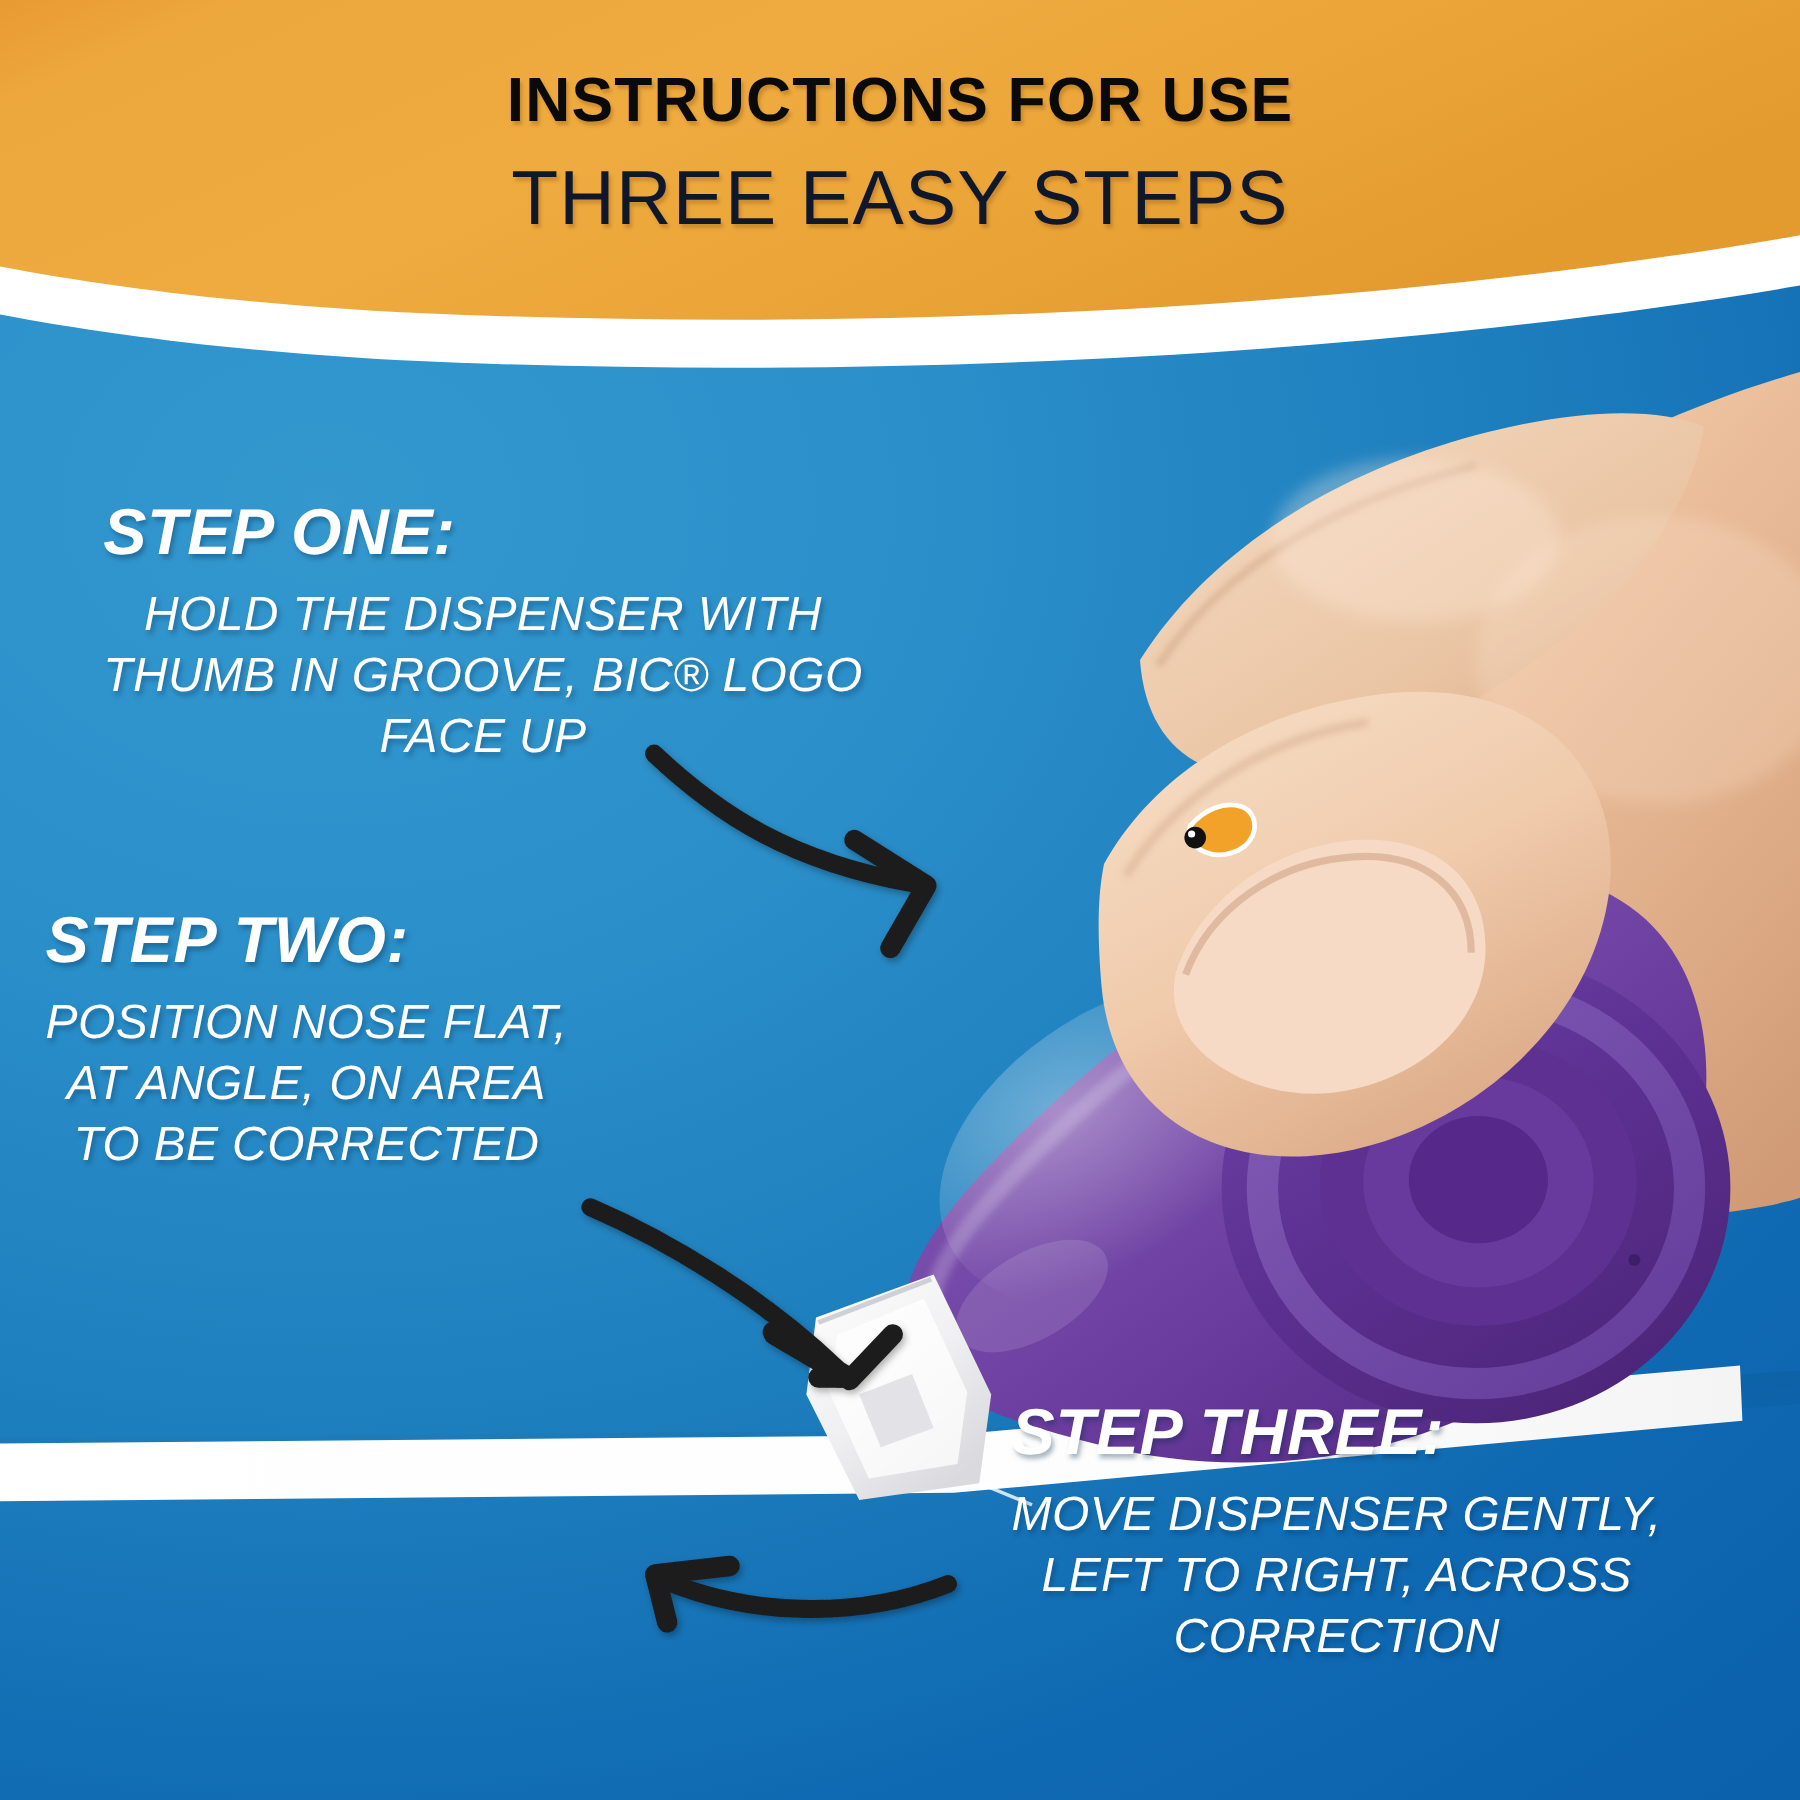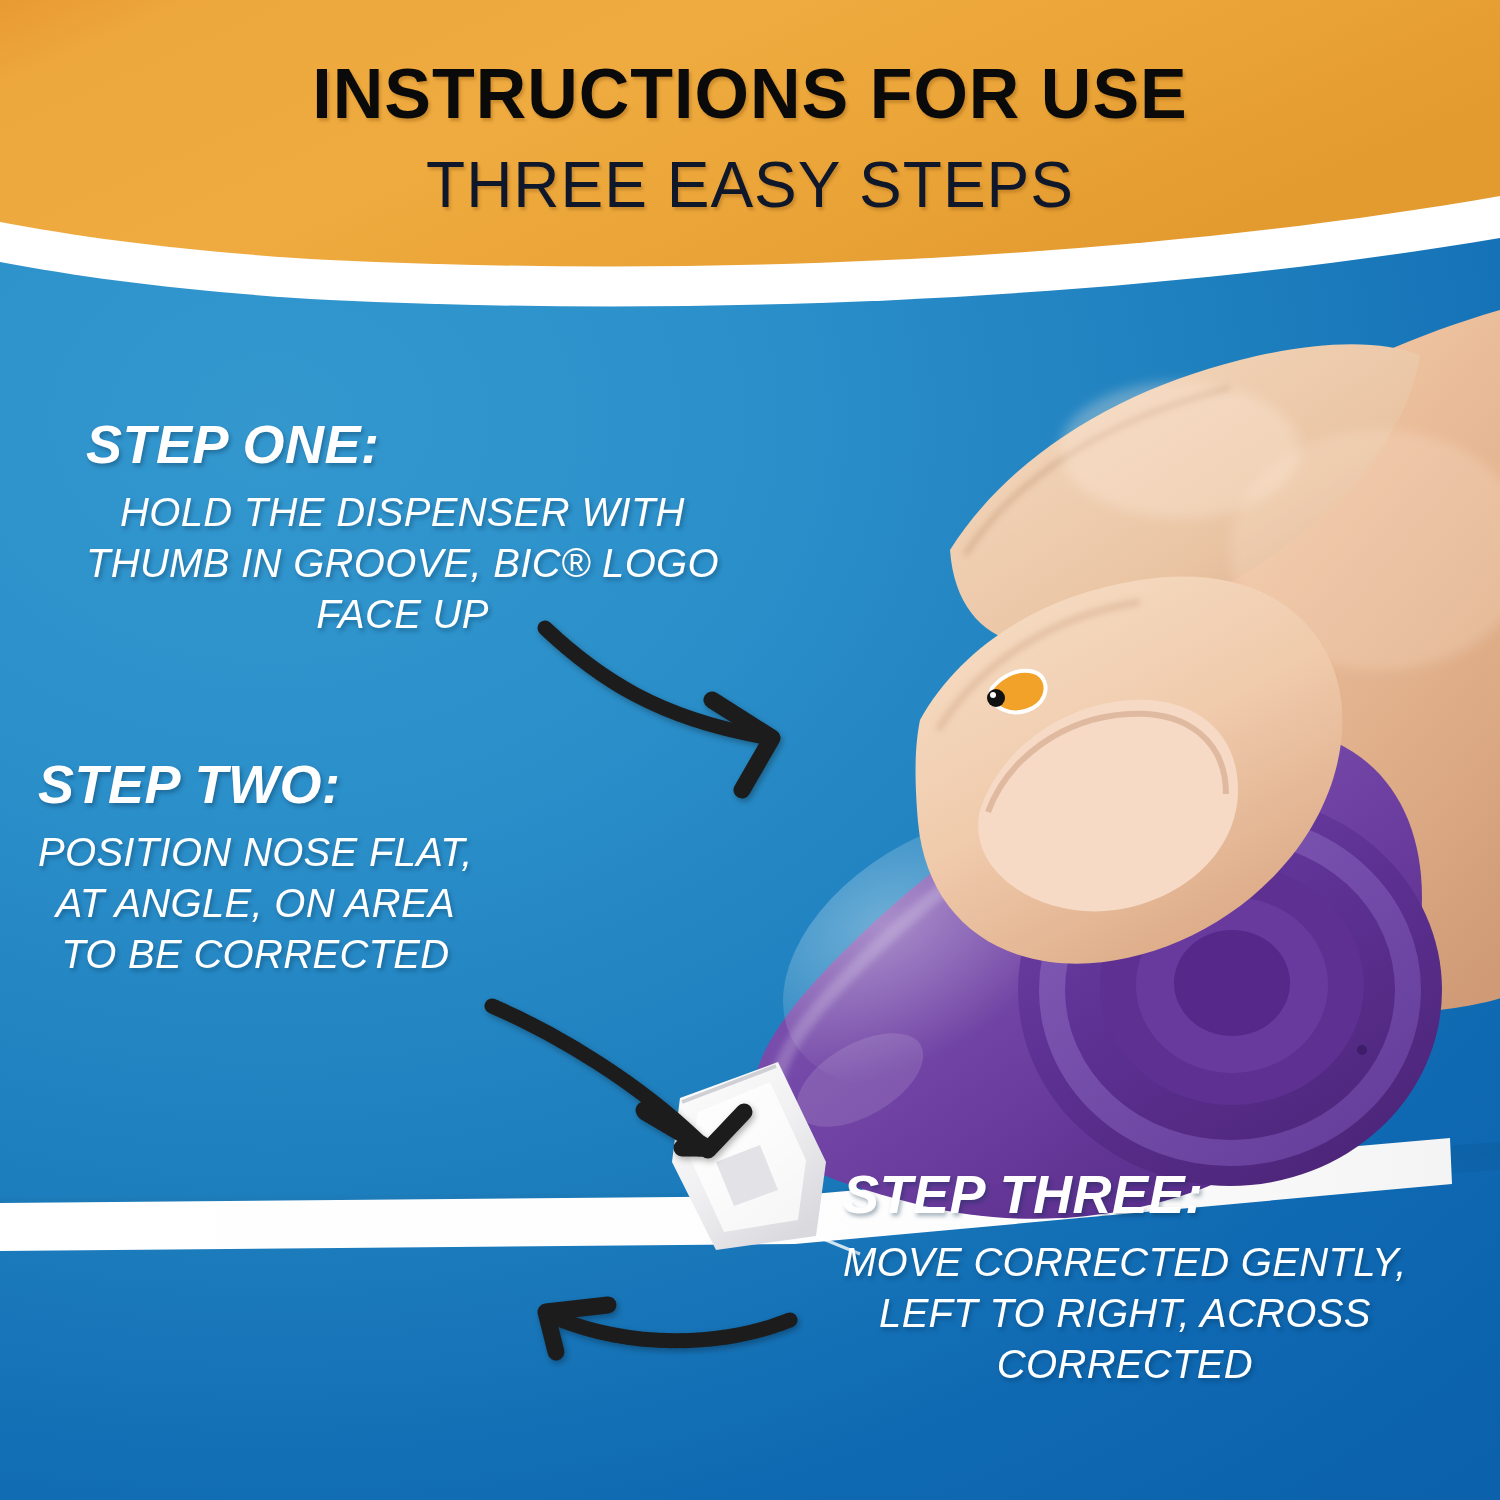--- a/index.html
+++ b/index.html
@@ -22,21 +22,21 @@
   .banner-wrap svg{display:block;}
 
   
   .header-text{
     position:absolute;top:0;left:0;width:1500px;height:270px;
     display:flex;flex-direction:column;align-items:center;justify-content:flex-start;
     pointer-events:none;
   }
   .title{
     margin-top:54px;
-    font-size:70px;font-weight:bold;letter-spacing:1px;
+    font-size:52px;font-weight:bold;letter-spacing:1px;
     color:#0a0a0a;
     font-family:"Liberation Sans", sans-serif;
     text-shadow:2px 3px 3px rgba(120,70,10,.30);
     white-space:nowrap;
   }
   .subtitle{
     margin-top:14px;
     font-size:64px;font-weight:normal;letter-spacing:1px;
     color:#0f172a;
     text-shadow:2px 3px 3px rgba(120,70,10,.28);
@@ -272,19 +272,19 @@
     <div class="step-body">
       <span class="ln">POSITION NOSE FLAT,</span>
       <span class="ln">AT ANGLE, ON AREA</span>
       <span class="ln">TO BE CORRECTED</span>
     </div>
   </div>
 
   <div class="step" id="step-three">
     <div class="step-head">STEP THREE:</div>
     <div class="step-body">
-      <span class="ln">MOVE CORRECTED GENTLY,</span>
+      <span class="ln">MOVE DISPENSER GENTLY,</span>
       <span class="ln">LEFT TO RIGHT, ACROSS</span>
-      <span class="ln">CORRECTED</span>
+      <span class="ln">CORRECTION</span>
     </div>
   </div>
 
 </div>
 
 </body></html>

